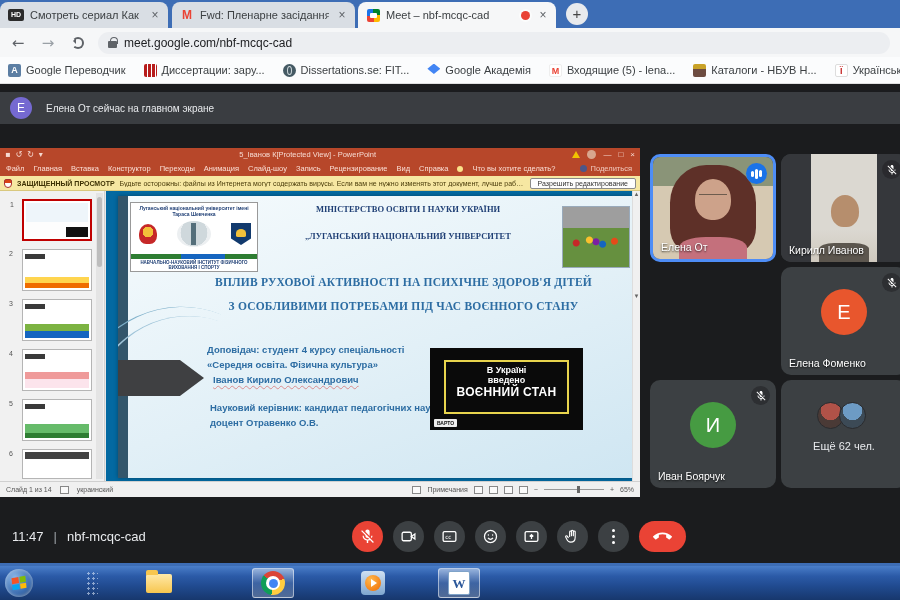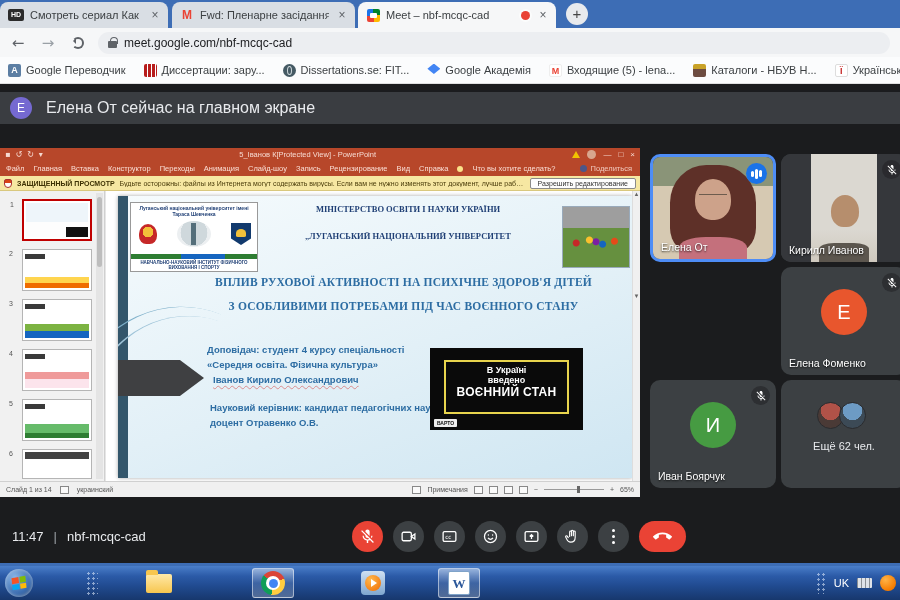--- a/index.html
+++ b/index.html
@@ -43,21 +43,21 @@
   .bi-globe::after{ content:""; position:absolute; inset:2px 4px; border:1px solid #cfd8dc; border-radius:50%; }
   .bi-cap { background:#4285f4; clip-path:polygon(50% 0,100% 40%,50% 80%,0 40%); }
   .bi-gmailsq { background:#fff; border:1px solid #eee; color:#ea4335; }
   .bi-catalog { background:linear-gradient(180deg,#c9a227 0 40%, #6d4c41 40%); }
   .bi-translit { background:#fff; border:1px solid #ddd; color:#c62828; }
 
   
   .meetbg { position:absolute; left:0; top:84px; width:900px; height:479px; background:#1b1c1e; }
   .banner { position:absolute; left:0; top:92px; width:900px; height:32px; background:#3a3d41; display:flex; align-items:center; gap:14px; padding-left:10px; }
   .banner .av { width:22px; height:22px; border-radius:50%; background:#7569d1; color:#fff; font-size:12px; text-align:center; line-height:22px; }
-  .banner .txt { color:#e8eaed; font-size:16px; }
+  .banner .txt { color:#e8eaed; font-size:10px; }
 
   .time-row { position:absolute; left:12px; top:529px; display:flex; align-items:center; gap:10px; color:#e8eaed; font-size:13px; }
   .time-row .sep { color:#9aa0a6; }
 
   .controls { position:absolute; left:352px; top:521px; display:flex; align-items:center; gap:10px; }
   .cbtn { width:31px; height:31px; border-radius:50%; background:#3c4043; display:flex; align-items:center; justify-content:center; }
   .cbtn.red { background:#ea4335; }
   .cbtn svg { width:17px; height:17px; }
   .endcall { width:47px; height:31px; border-radius:16px; background:#ea4335; display:flex; align-items:center; justify-content:center; }
   .endcall svg { width:19px; height:19px; }
@@ -115,21 +115,21 @@
 
   .thumbs { position:absolute; left:0; top:43px; width:105px; height:290px; background:#f1f1f1; border-right:1px solid #d0d0d0; }
   .thumb { position:absolute; left:22px; width:70px; height:42px; background:#fff; border:1px solid #b5b5b5; }
   .thumb.sel { border:2px solid #c00000; }
   .thumb .num { position:absolute; left:-14px; top:0; font-size:7px; color:#555; }
   .thumb .mini { position:absolute; inset:2px; background:linear-gradient(180deg,#eef5fa 0 55%, #fdfdfd 55%); }
   .thumb .bar { position:absolute; left:2px; top:4px; width:20px; height:5px; background:#3a3a3a; }
   .tscroll { position:absolute; right:1px; top:2px; width:7px; height:286px; background:#e4e4e4; }
   .tscroll .tk { position:absolute; left:1px; top:4px; width:5px; height:70px; background:#bdbdbd; border-radius:3px; }
 
-  .slidearea { position:absolute; left:106px; top:43px; width:534px; height:290px; background:#ffffff; }
+  .slidearea { position:absolute; left:106px; top:43px; width:534px; height:290px; background:#0369a1; }
   .sscroll { position:absolute; right:0px; top:0; width:8px; height:290px; background:#f0f0f0; border-left:1px solid #ddd; font-size:6px; color:#666; text-align:center; }
 
   .ppt-status { position:absolute; left:0; top:333px; width:640px; height:16px; background:#f0f0f0; border-top:1px solid #d0d0d0; display:flex; align-items:center; font-size:7px; color:#555; padding:0 6px; gap:8px; }
   .ppt-status .right { margin-left:auto; display:flex; align-items:center; gap:6px; }
   .vicon { width:9px; height:8px; border:1px solid #888; background:#fafafa; }
   .zslider { width:60px; height:1px; background:#999; position:relative; }
   .zslider i { position:absolute; left:55%; top:-3px; width:3px; height:7px; background:#666; }
 
   
   .slide { position:absolute; left:12px; top:5px; width:514px; height:282px; background:linear-gradient(160deg,#f6fbfd 0%, #e2f0f7 55%, #cfe6f2 100%); box-shadow:0 0 4px rgba(0,0,0,.35); overflow:hidden; }
@@ -549,21 +549,15 @@
         <span class="chrome-ic"></span>
       </span>
     <span class="tbtn" style="left:352px;">
         <span class="wmp">
           <i></i>
         </span>
       </span>
     <span class="tbtn hl" style="left:438px;">
         <span class="word-ic">W</span>
       </span>
-    <span class="tray">
-      <span class="tdots" style="position:static;width:10px;height:22px;"></span>
-      <span class="lang">UK</span>
-      <span class="kbd"></span>
-      <span class="av-orb"></span>
-    </span>
   </div>
 
 </div>
 
 </body></html>

